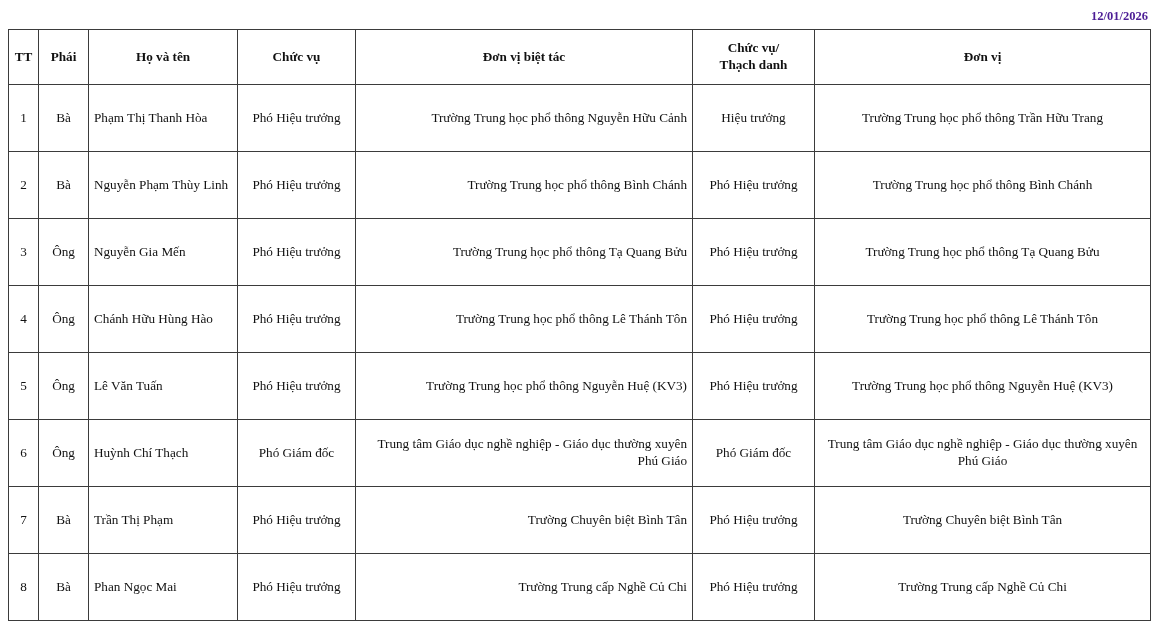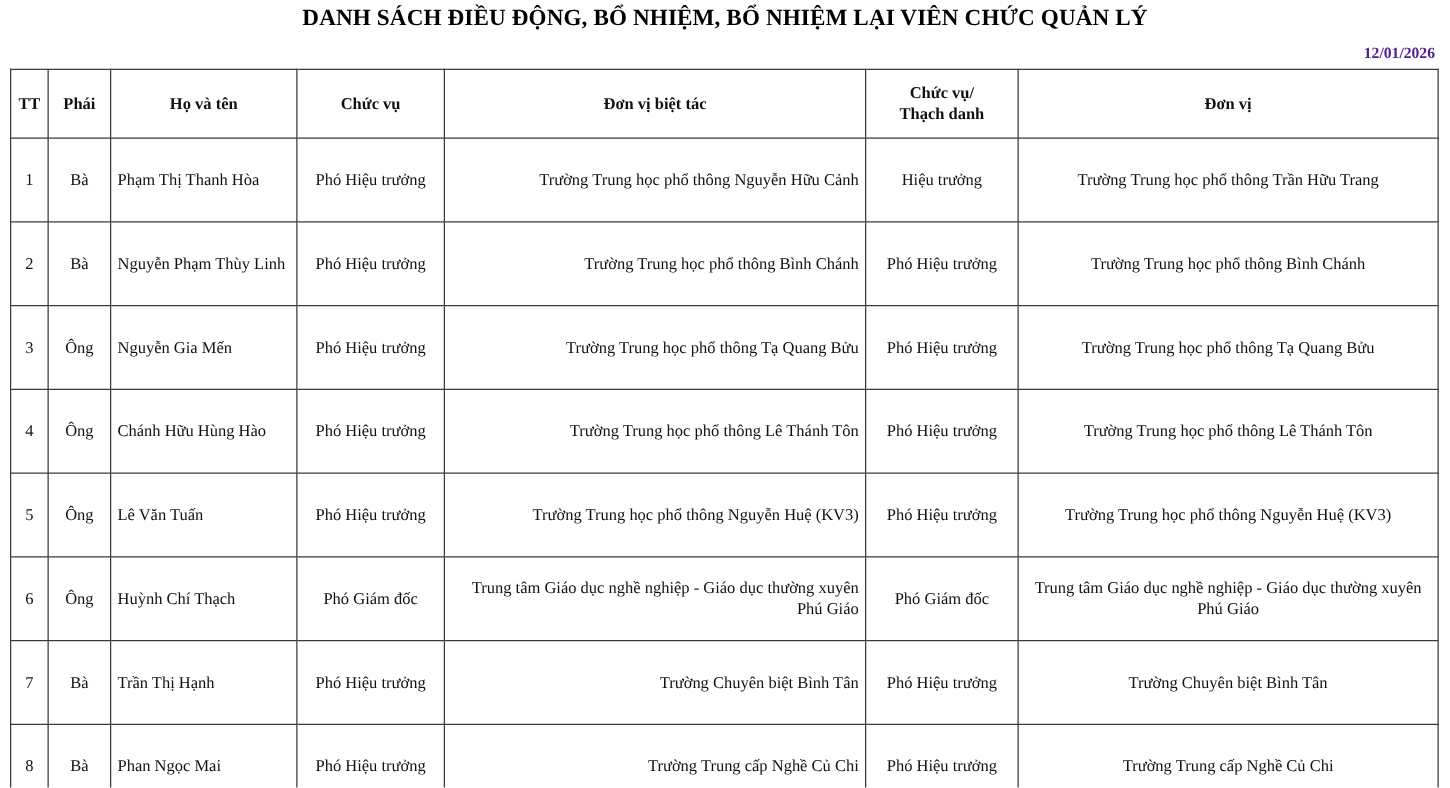--- a/index.html
+++ b/index.html
@@ -85,21 +85,20 @@
   .c-newpos  { text-align: center; }
   .c-newunit { text-align: center; }
 
   .hdr-two-line span { display: block; }
 </style>
 </head>
 <body>
 
 <div class="page">
 
-  <div class="doc-title">DANH SÁCH ĐIỀU ĐỘNG, BỔ NHIỆM, BỔ NHIỆM LẠI VIÊN CHỨC QUẢN LÝ</div>
 
   <div class="date-line">12/01/2026</div>
 
   <div class="table-wrap">
     <table class="listing">
       <colgroup>
         <col style="width:30px">
         <col style="width:50px">
         <col style="width:149px">
         <col style="width:118px">
@@ -172,21 +171,21 @@
             <td class="c-phai">Ông</td>
             <td class="c-name">Huỳnh Chí Thạch</td>
             <td class="c-pos">Phó Giám đốc</td>
             <td class="c-unit">Trung tâm Giáo dục nghề nghiệp - Giáo dục thường xuyên Phú Giáo</td>
             <td class="c-newpos">Phó Giám đốc</td>
             <td class="c-newunit">Trung tâm Giáo dục nghề nghiệp - Giáo dục thường xuyên Phú Giáo</td>
           </tr>
           <tr>
             <td class="c-tt">7</td>
             <td class="c-phai">Bà</td>
-            <td class="c-name">Trần Thị Hạnh</td>
+            <td class="c-name">Trần Thị Phạm</td>
             <td class="c-pos">Phó Hiệu trưởng</td>
             <td class="c-unit">Trường Chuyên biệt Bình Tân</td>
             <td class="c-newpos">Phó Hiệu trưởng</td>
             <td class="c-newunit">Trường Chuyên biệt Bình Tân</td>
           </tr>
           <tr>
             <td class="c-tt">8</td>
             <td class="c-phai">Bà</td>
             <td class="c-name">Phan Ngọc Mai</td>
             <td class="c-pos">Phó Hiệu trưởng</td>

